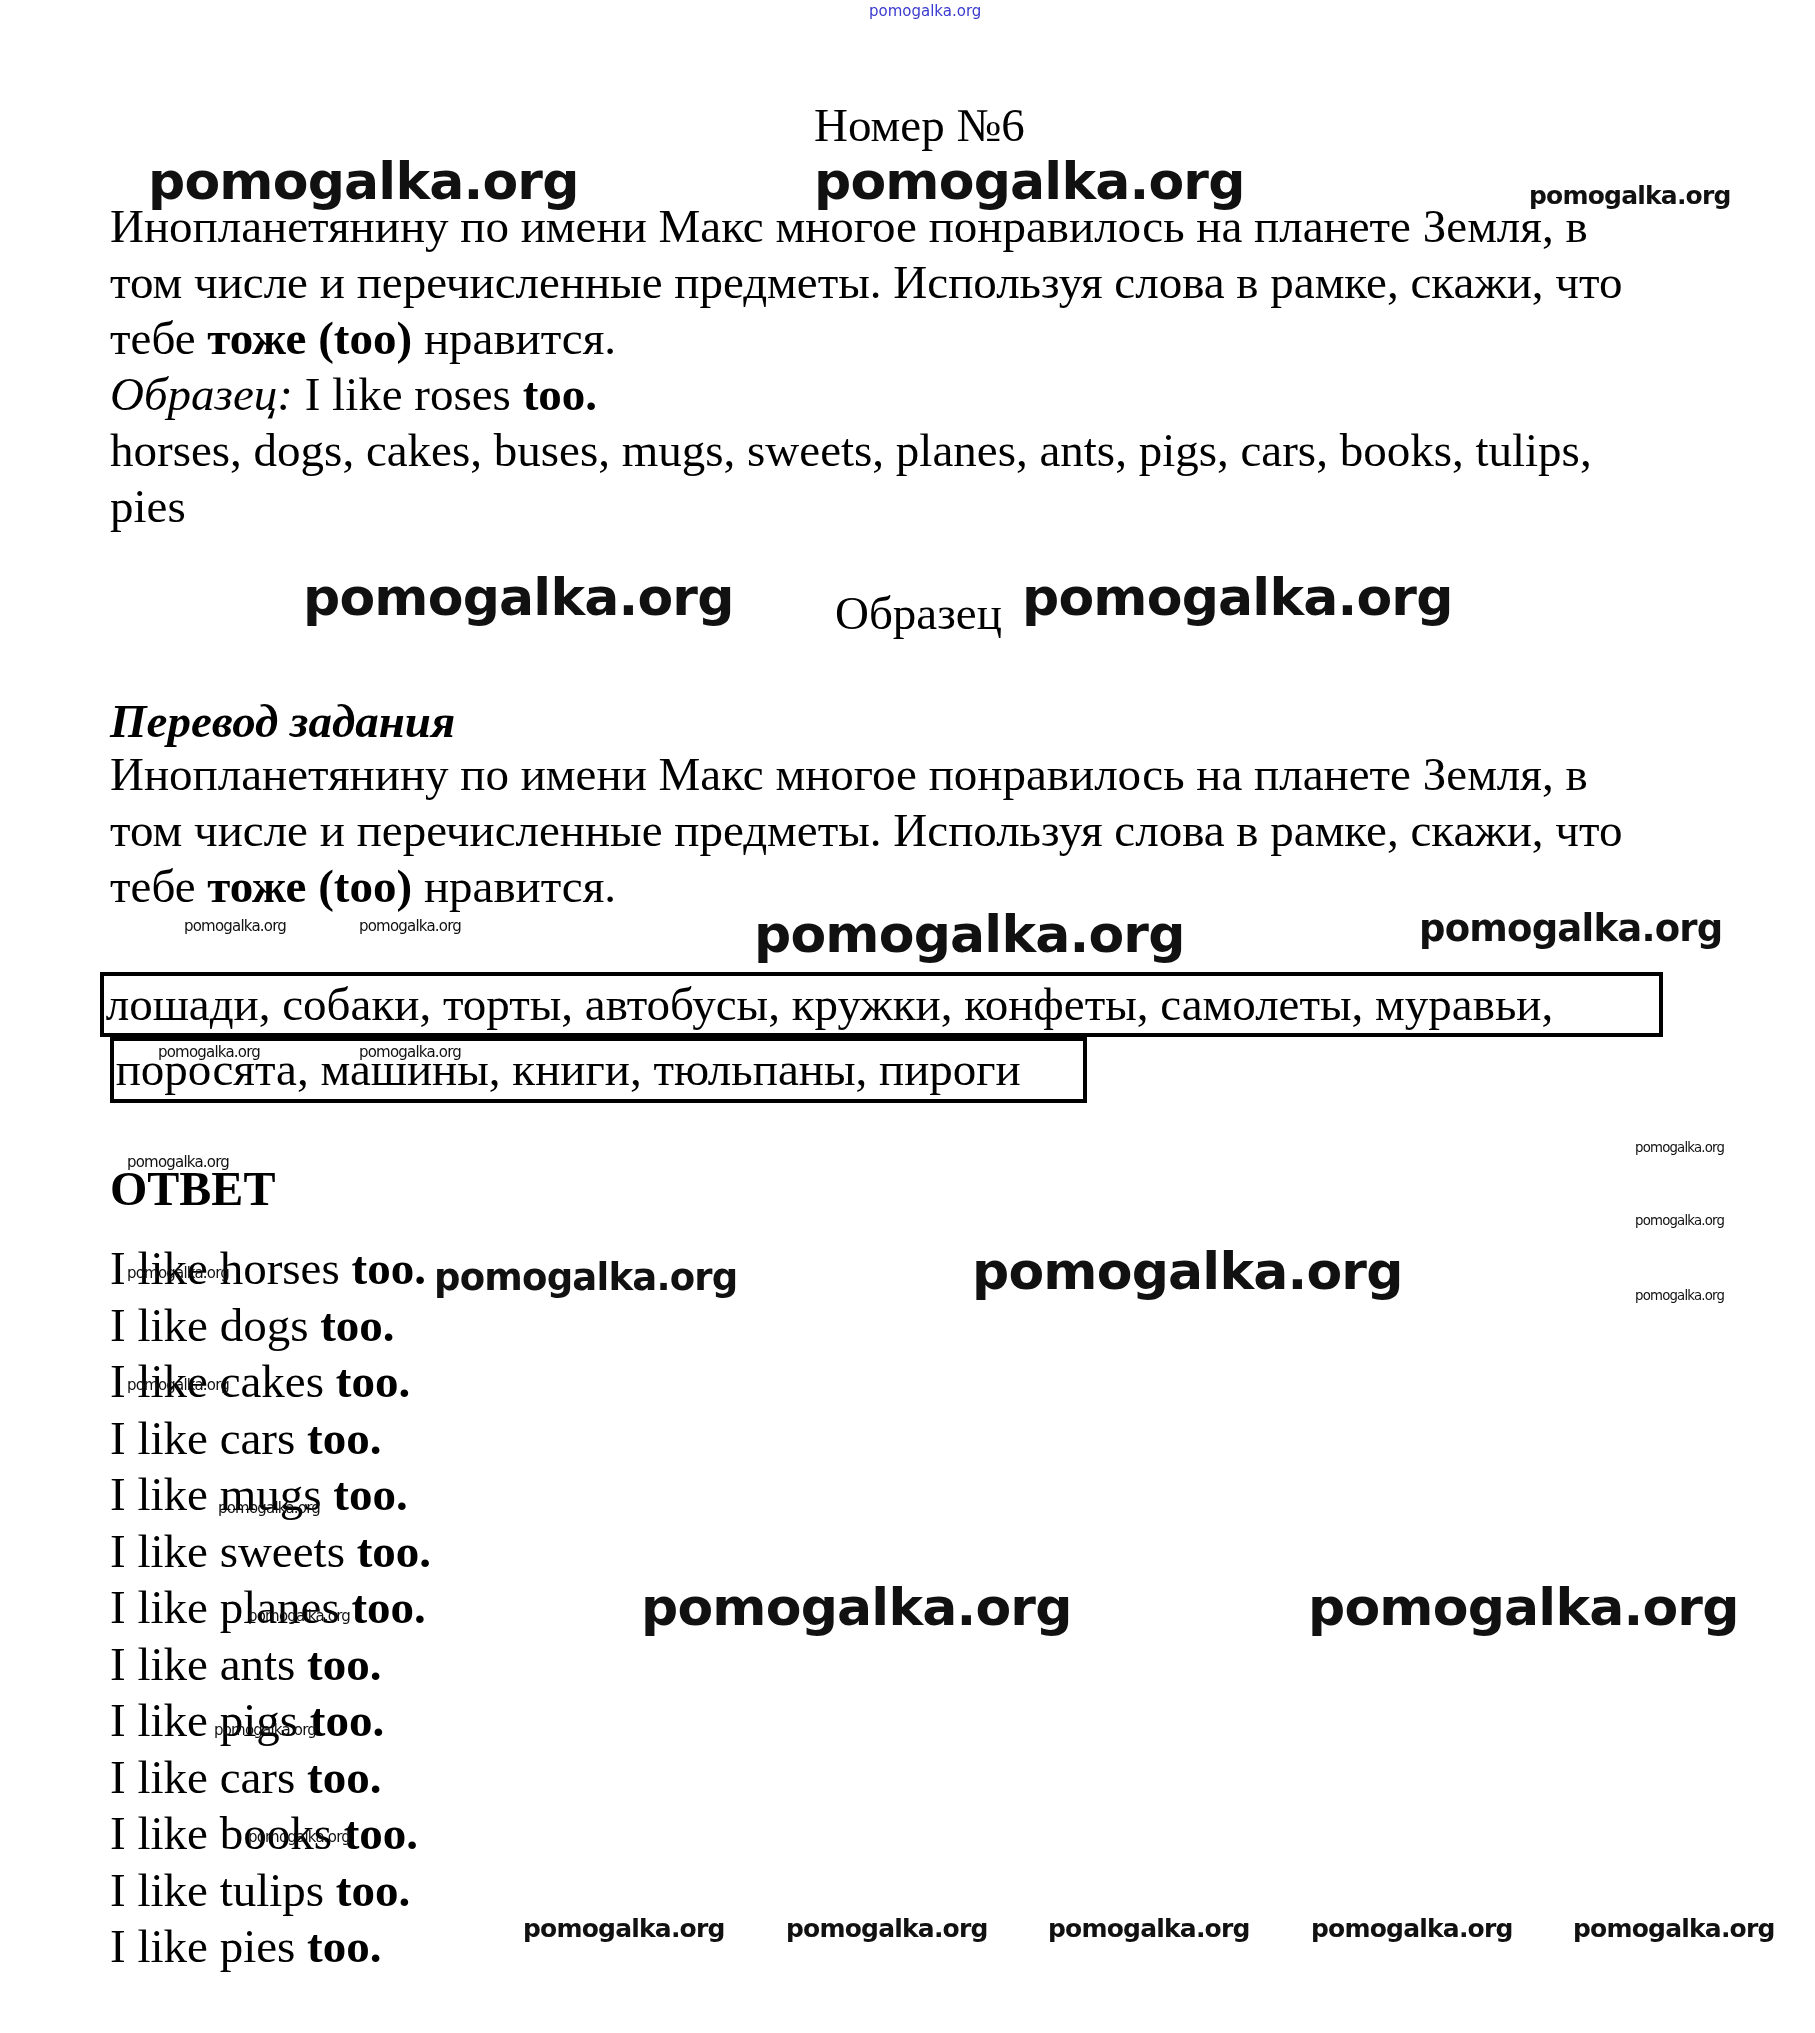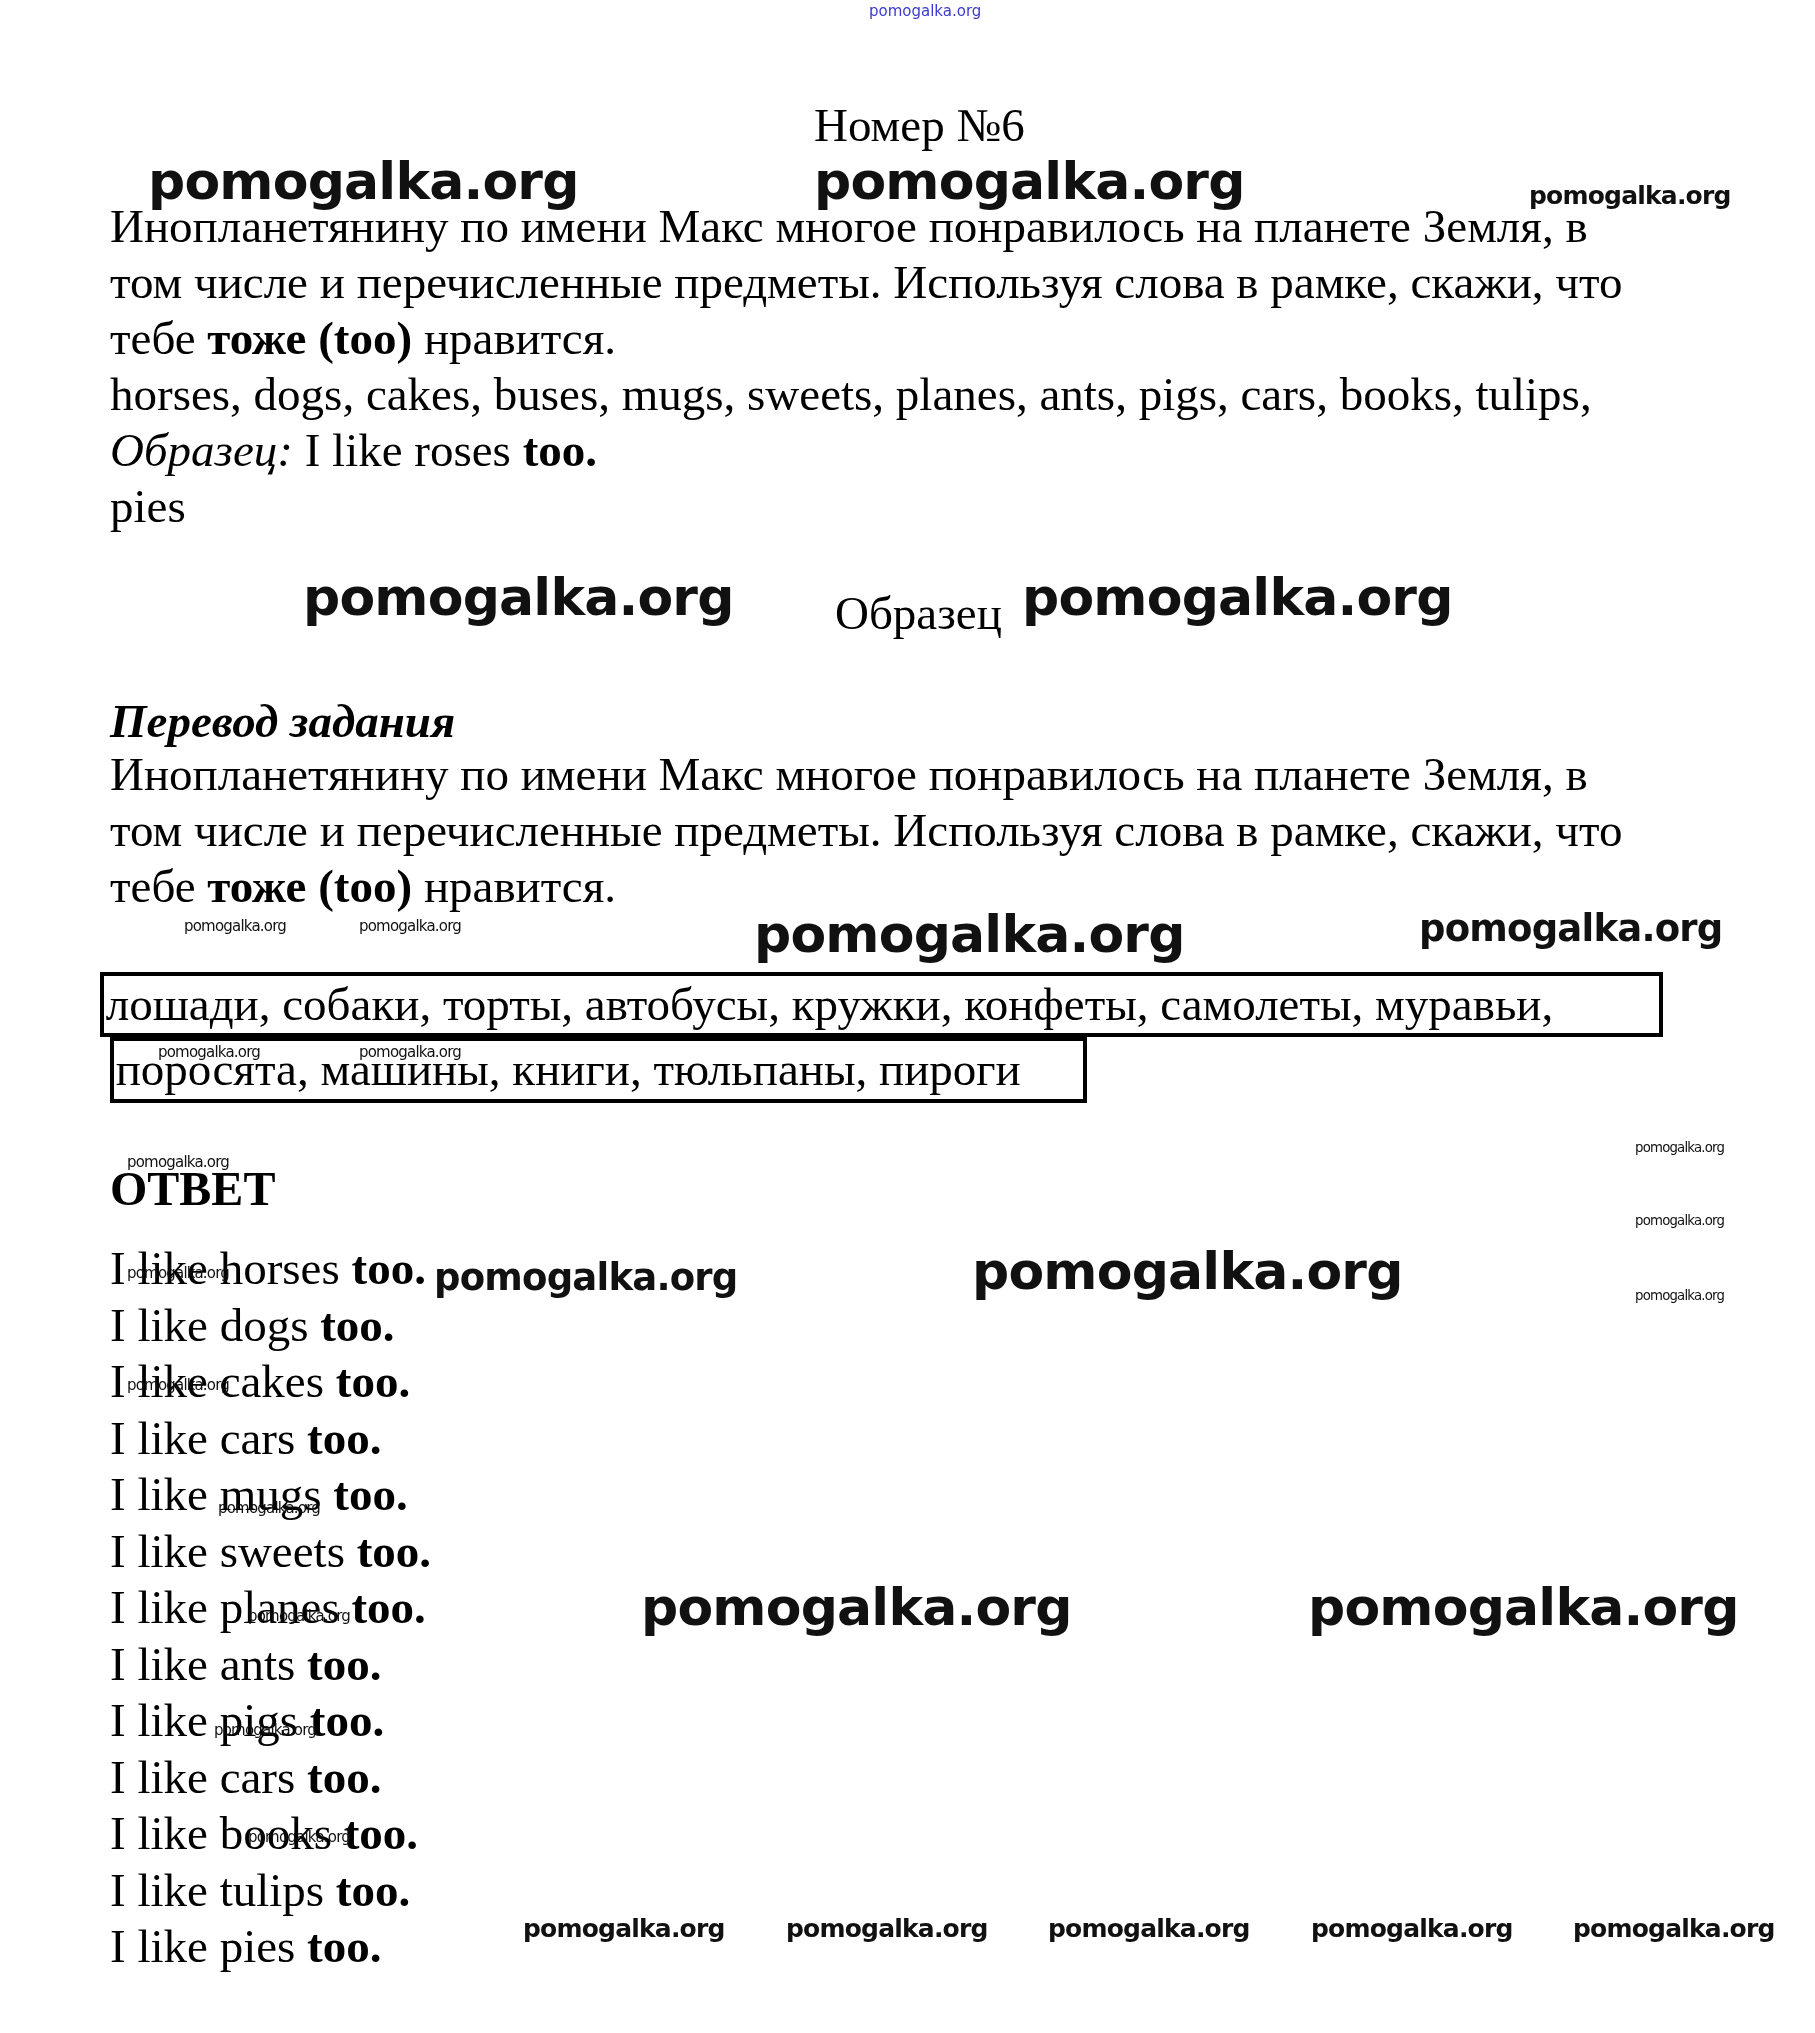--- a/index.html
+++ b/index.html
@@ -25,22 +25,22 @@
 <div class="abs" style="left:814px;top:98px;font-size:47px;">Номер №6</div>
 
 <div class="abs wm wm-xl" style="left:148px;top:151px;">pomogalka.org</div>
 <div class="abs wm wm-xl" style="left:814px;top:151px;">pomogalka.org</div>
 <div class="abs wm wm-m" style="left:1529px;top:181px;">pomogalka.org</div>
 
 <div class="para" style="top:198px;">
   <div>Инопланетянину по имени Макс многое понравилось на планете Земля, в</div>
   <div>том числе и перечисленные предметы. Используя слова в рамке, скажи, что</div>
   <div><span>тебе </span><b>тоже (too)</b><span> нравится.</span></div>
+  <div><i>Образец:</i><span> I like roses </span><b>too.</b></div>
   <div>horses, dogs, cakes, buses, mugs, sweets, planes, ants, pigs, cars, books, tulips,</div>
-  <div><i>Образец:</i><span> I like roses </span><b>too.</b></div>
   <div>pies</div>
 </div>
 
 <div class="abs wm wm-xl" style="left:303px;top:567px;">pomogalka.org</div>
 <div class="abs" style="left:835px;top:586px;font-size:47px;">Образец</div>
 <div class="abs wm wm-xl" style="left:1022px;top:567px;">pomogalka.org</div>
 
 <div class="abs" style="left:110px;top:694px;font-size:47px;font-weight:bold;font-style:italic;">Перевод задания</div>
 <div class="para" style="top:746px;">
   <div>Инопланетянину по имени Макс многое понравилось на планете Земля, в</div>

